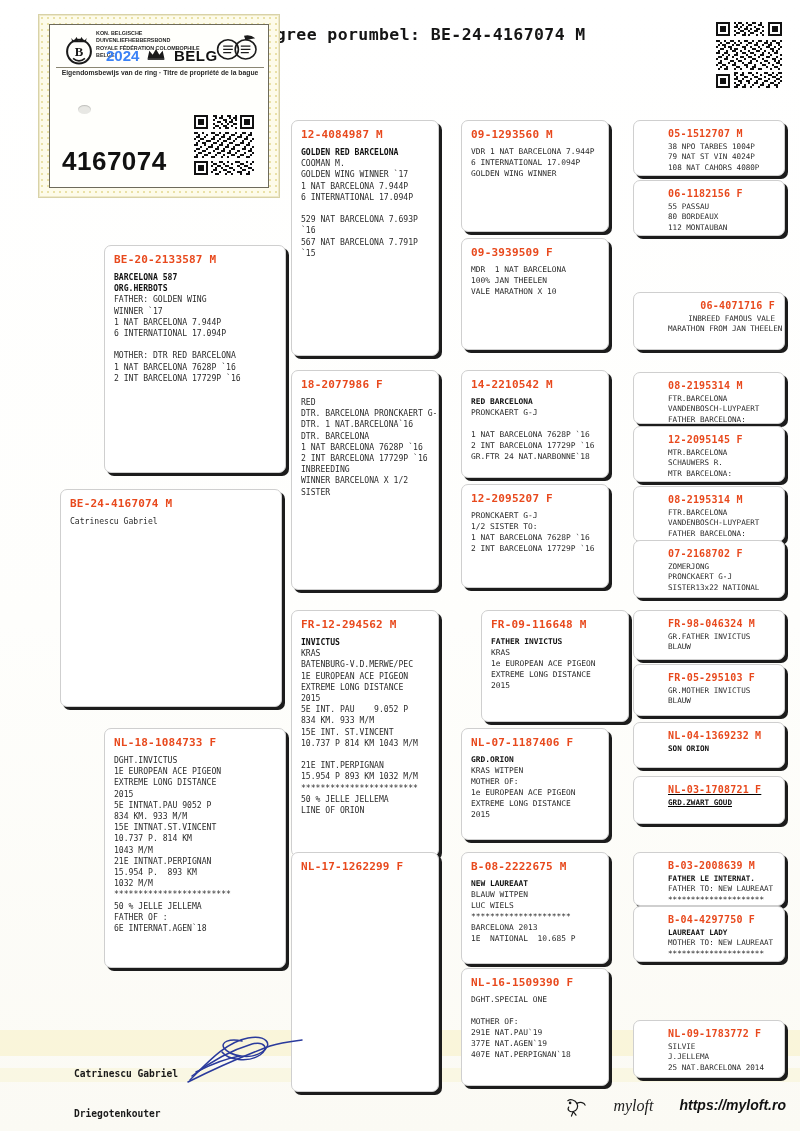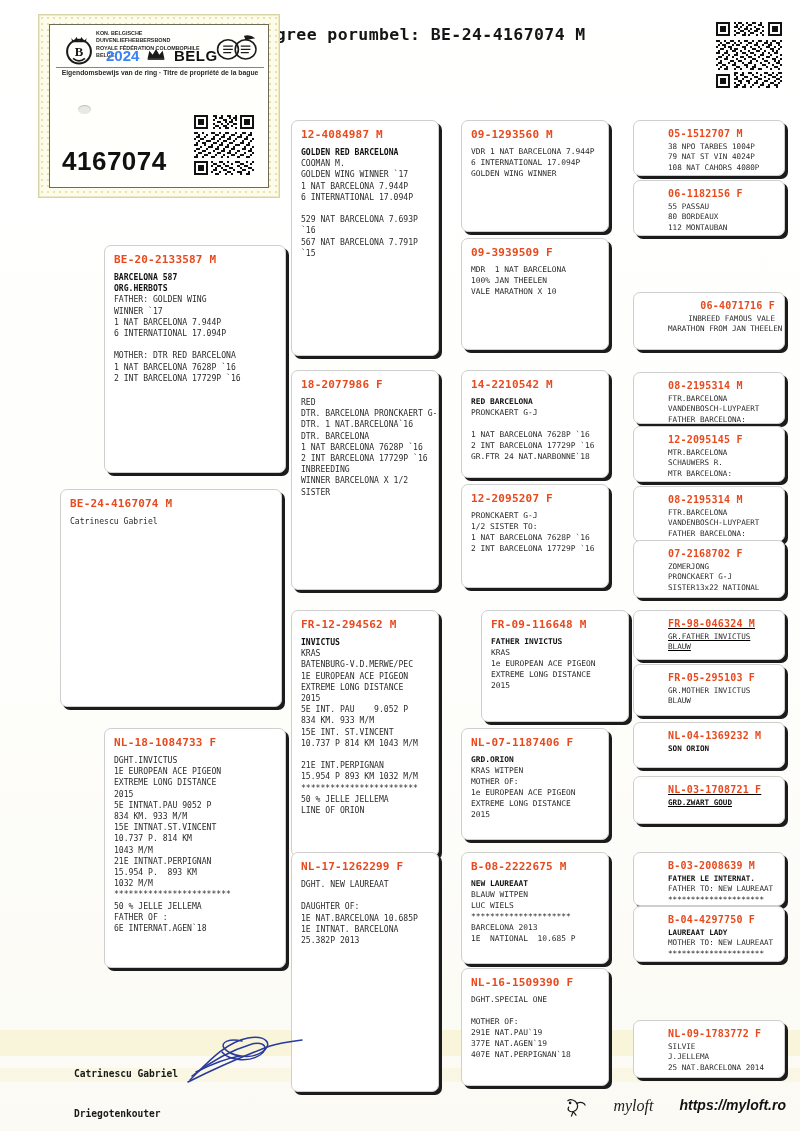--- a/index.html
+++ b/index.html
@@ -153,21 +153,21 @@
 
   .c-gggp      {left:633px; width:152px;padding-left:34px;}
   .g1 {top:120px; height:56px;}
   .g2 {top:180px; height:56px;}
   .g3 {top:240px; height:56px;}
   .g4 {top:292px; height:58px;text-align:right;}
   .g5 {top:372px; height:52px;}
   .g6 {top:426px; height:56px;}
   .g7 {top:486px; height:56px;}
   .g8 {top:540px; height:58px;}
-  .g9 {top:610px; height:50px;text-decoration:underline;}
+  .g9 {top:610px; height:50px;}
   .g10{top:664px; height:52px;}
   .g11{top:722px; height:46px;}
   .g12{top:776px; height:48px;text-decoration:underline;}
   .g13{top:852px; height:54px;}
   .g14{top:906px; height:56px;}
   .g15{top:966px; height:52px;}
   .g16{top:1020px;height:58px;}
 
   .c-gggp .ringno{font-size:10px;margin-bottom:3px;}
   .c-gggp .lines{font-size:7.6px;line-height:10.4px;}
@@ -673,21 +673,20 @@
   <div class="card c-gp c-gp2">
     <div class="ringno">18-2077986 F</div>
     <div class="lines"><div class="line">RED</div><div class="line">DTR. BARCELONA PRONCKAERT G-J</div><div class="line">DTR. 1 NAT.BARCELONA`16</div><div class="line">DTR. BARCELONA</div><div class="line">1 NAT BARCELONA 7628P `16</div><div class="line">2 INT BARCELONA 17729P `16</div><div class="line">INBREEDING</div><div class="line">WINNER BARCELONA X 1/2</div><div class="line">SISTER</div></div>
   </div>
   <div class="card c-gp c-gp3">
     <div class="ringno">FR-12-294562 M</div>
     <div class="lines"><div class="line bold">INVICTUS</div><div class="line">KRAS</div><div class="line">BATENBURG-V.D.MERWE/PEC</div><div class="line">1E EUROPEAN ACE PIGEON</div><div class="line">EXTREME LONG DISTANCE</div><div class="line">2015</div><div class="line">5E INT. PAU    9.052 P</div><div class="line">834 KM. 933 M/M</div><div class="line">15E INT. ST.VINCENT</div><div class="line">10.737 P 814 KM 1043 M/M</div><div class="line blank"></div><div class="line">21E INT.PERPIGNAN</div><div class="line">15.954 P 893 KM 1032 M/M</div><div class="line">************************</div><div class="line">50 % JELLE JELLEMA</div><div class="line">LINE OF ORION</div></div>
   </div>
   <div class="card c-gp c-gp4">
     <div class="ringno">NL-17-1262299 F</div>
-    <div class="lines"><div class="line">DGHT. NEW LAUREAAT</div><div class="line blank"></div><div class="line">DAUGHTER OF:</div><div class="line">1E NAT.BARCELONA 10.685P</div><div class="line">1E INTNAT. BARCELONA</div><div class="line">25.382P 2013</div></div>
   </div>
 
   <div class="card c-ggp c-ggp1">
     <div class="ringno">09-1293560 M</div>
     <div class="lines"><div class="line">VDR 1 NAT BARCELONA 7.944P</div><div class="line">6 INTERNATIONAL 17.094P</div><div class="line">GOLDEN WING WINNER</div></div>
   </div>
   <div class="card c-ggp c-ggp2">
     <div class="ringno">09-3939509 F</div>
     <div class="lines"><div class="line">MDR  1 NAT BARCELONA</div><div class="line">100% JAN THEELEN</div><div class="line">VALE MARATHON X 10</div></div>
   </div>

